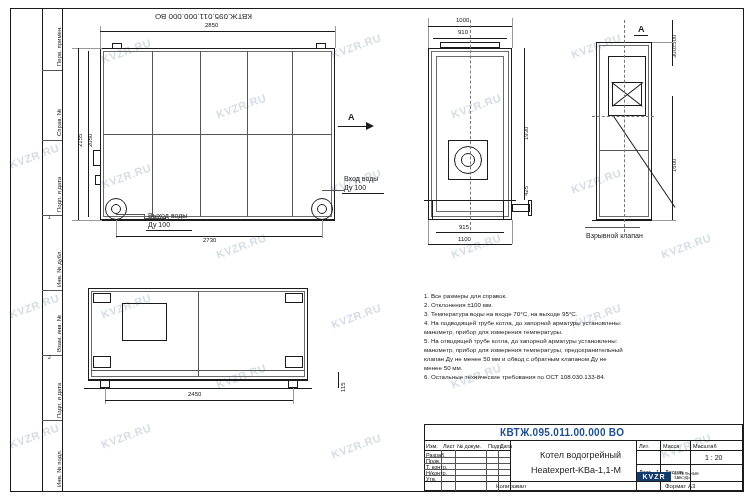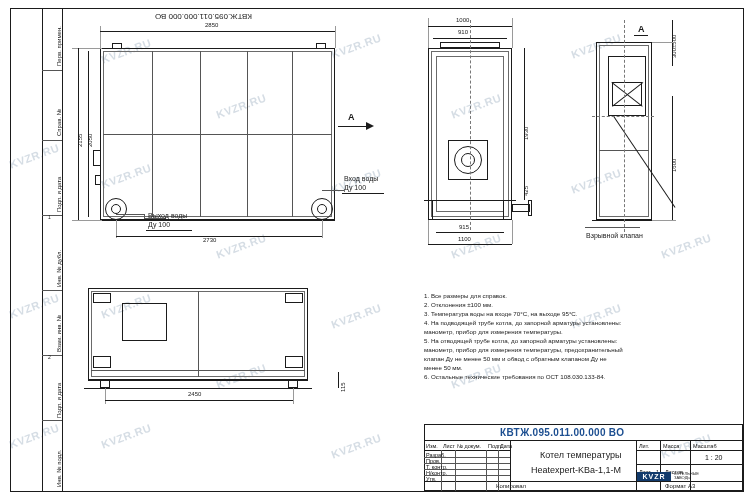--- a/index.html
+++ b/index.html
@@ -286,21 +286,21 @@
   <div class="cell" style="left:455px;top:442px;width:31px;">№ докум.</div>
   <div class="cell" style="left:486px;top:442px;width:12px;">Подп.</div>
   <div class="cell" style="left:498px;top:442px;width:12px;">Дата</div>
 
   <div class="cell" style="left:424px;top:451px;">Разраб.</div>
   <div class="cell" style="left:424px;top:457px;">Пров.</div>
   <div class="cell" style="left:424px;top:463px;">Т. контр.</div>
   <div class="cell" style="left:424px;top:469px;">Н/контр.</div>
   <div class="cell" style="left:424px;top:475px;">Утв.</div>
 
-  <div class="txt t9" style="left:540px;top:450px;">Котел температуры</div>
+  <div class="txt t9" style="left:540px;top:450px;">Котел водогрейный</div>
   <div class="txt t9" style="left:531px;top:465px;">Heatexpert-KBa-1,1-M</div>
 
   <div class="cell" style="left:637px;top:442px;">Лит.</div>
   <div class="cell" style="left:661px;top:442px;">Масса</div>
   <div class="cell" style="left:691px;top:442px;">Масштаб</div>
   <div class="cell" style="left:703px;top:453px;font-size:7px;">1 : 20</div>
 
   <div class="cell" style="left:637px;top:468px;">Лист</div>
   <div class="cell" style="left:654px;top:468px;">1</div>
   <div class="cell" style="left:663px;top:468px;">Листов</div>

